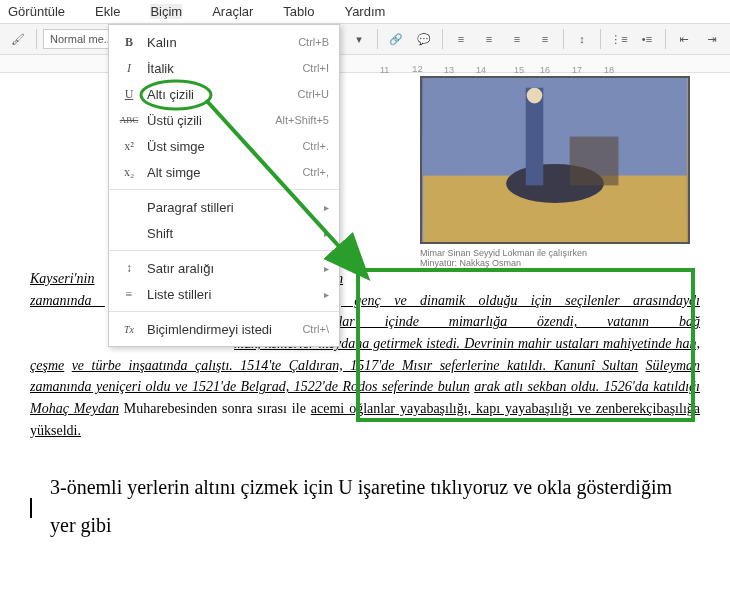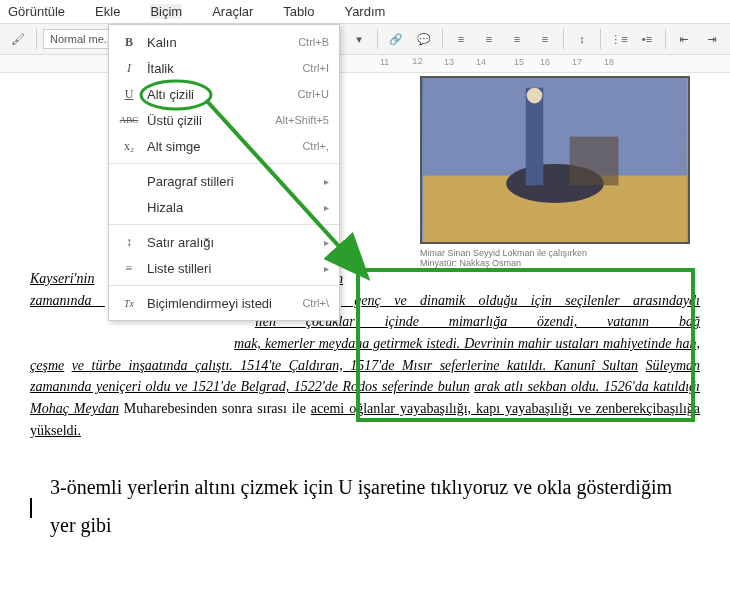--- a/index.html
+++ b/index.html
@@ -52,21 +52,21 @@
     .ruler {
       height: 18px;
       background: #fafafa;
       border-bottom: 1px solid #e0e0e0;
       position: relative;
       font-size: 9px;
       color: #999;
     }
     .ruler-mark {
       position: absolute;
-      top: 2px;
+      top: 10px;
       font-size: 9px;
     }
     .dropdown-menu {
       position: absolute;
       top: 24px;
       left: 108px;
       width: 232px;
       background: #fff;
       border: 1px solid #ccc;
       box-shadow: 2px 2px 6px rgba(0,0,0,0.2);
@@ -221,33 +221,38 @@
       <span class="menu-icon" style="text-decoration:underline">U</span>
       <span class="menu-label">Altı çizili</span>
       <span class="menu-shortcut">Ctrl+U</span>
     </div>
     <div class="menu-item">
       <span class="menu-icon" style="text-decoration:line-through;font-size:9px">ABC</span>
       <span class="menu-label">Üstü çizili</span>
       <span class="menu-shortcut">Alt+Shift+5</span>
     </div>
     <div class="menu-item">
+      <span class="menu-icon">x²</span>
+      <span class="menu-label">Üst simge</span>
+      <span class="menu-shortcut">Ctrl+.</span>
+    </div>
+    <div class="menu-item">
       <span class="menu-icon">x₂</span>
       <span class="menu-label">Alt simge</span>
       <span class="menu-shortcut">Ctrl+,</span>
     </div>
     <div class="menu-divider"></div>
     <div class="menu-item">
       <span class="menu-icon"></span>
       <span class="menu-label">Paragraf stilleri</span>
       <span class="menu-arrow">▸</span>
     </div>
     <div class="menu-item">
       <span class="menu-icon"></span>
-      <span class="menu-label">Hizala</span>
+      <span class="menu-label">Shift</span>
       <span class="menu-arrow">▸</span>
     </div>
     <div class="menu-divider"></div>
     <div class="menu-item">
       <span class="menu-icon">↕</span>
       <span class="menu-label">Satır aralığı</span>
       <span class="menu-arrow">▸</span>
     </div>
     <div class="menu-item">
       <span class="menu-icon">≡</span>

